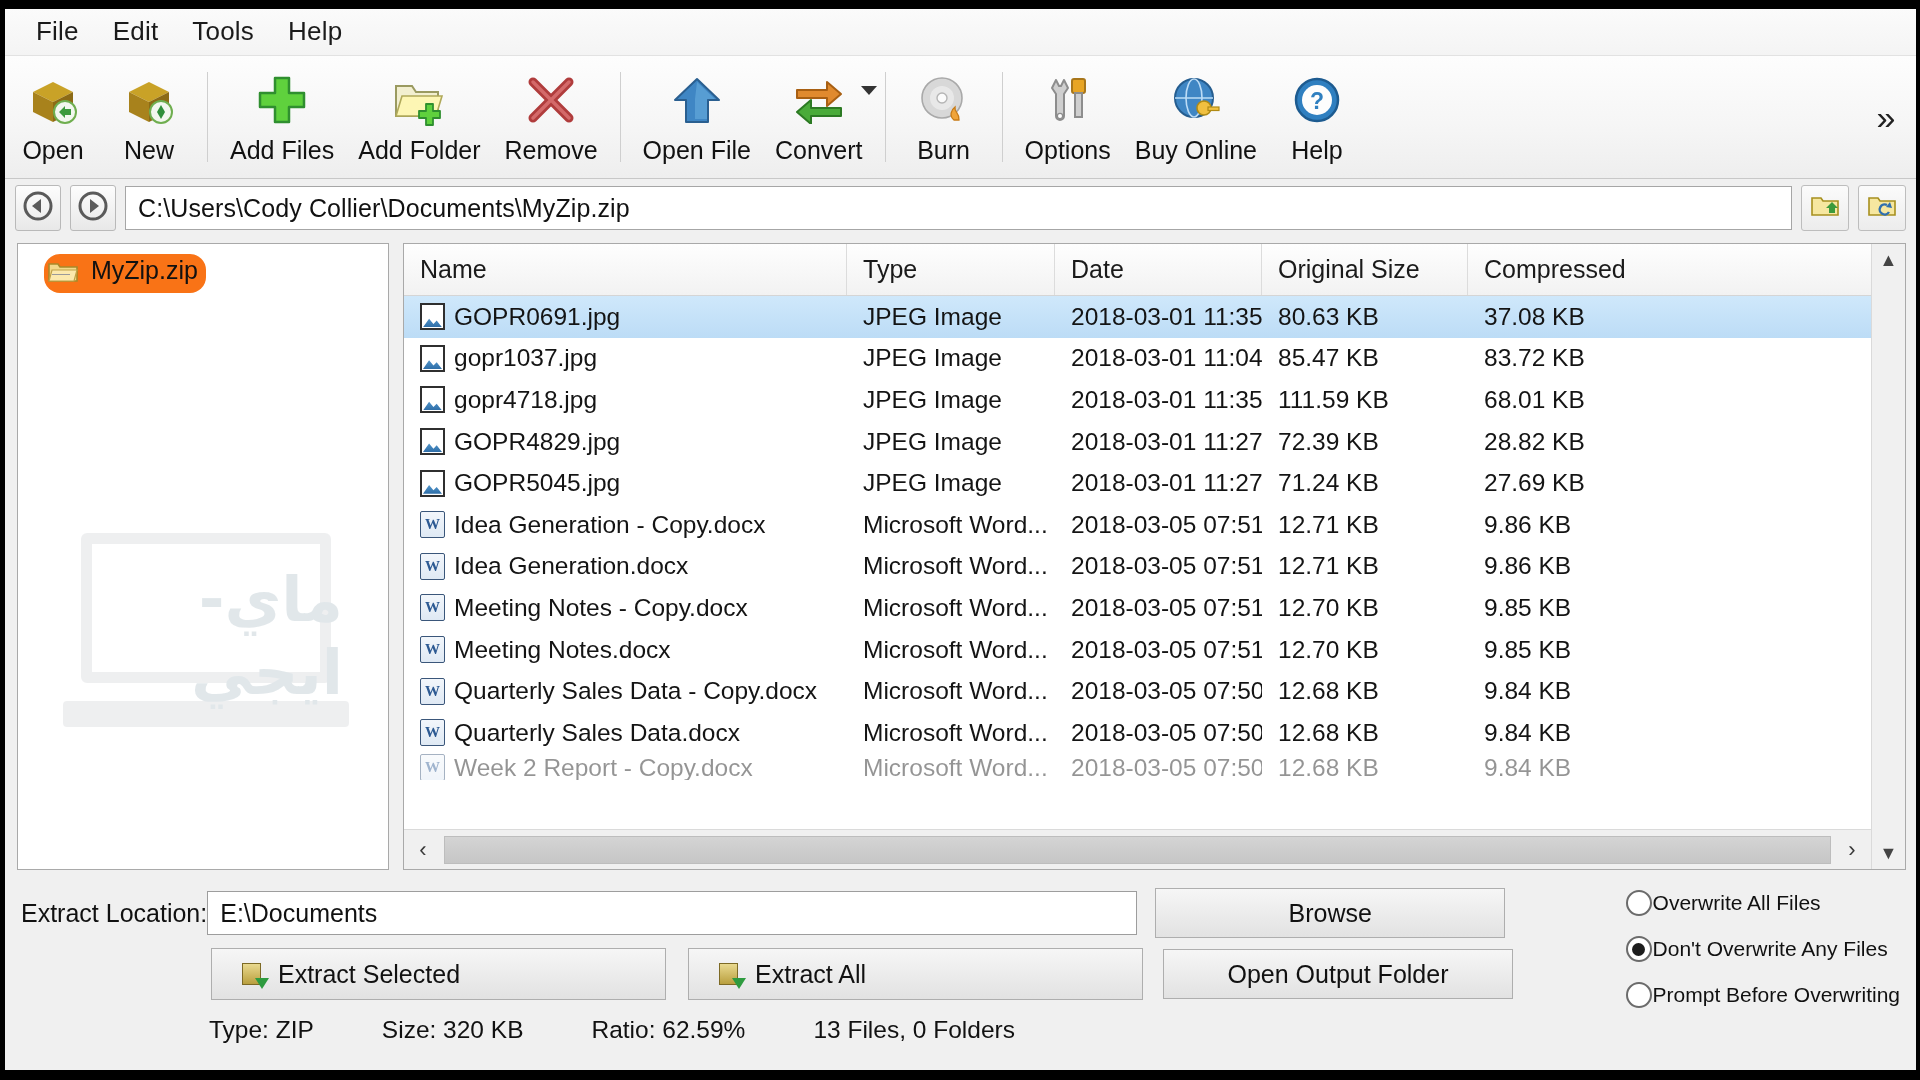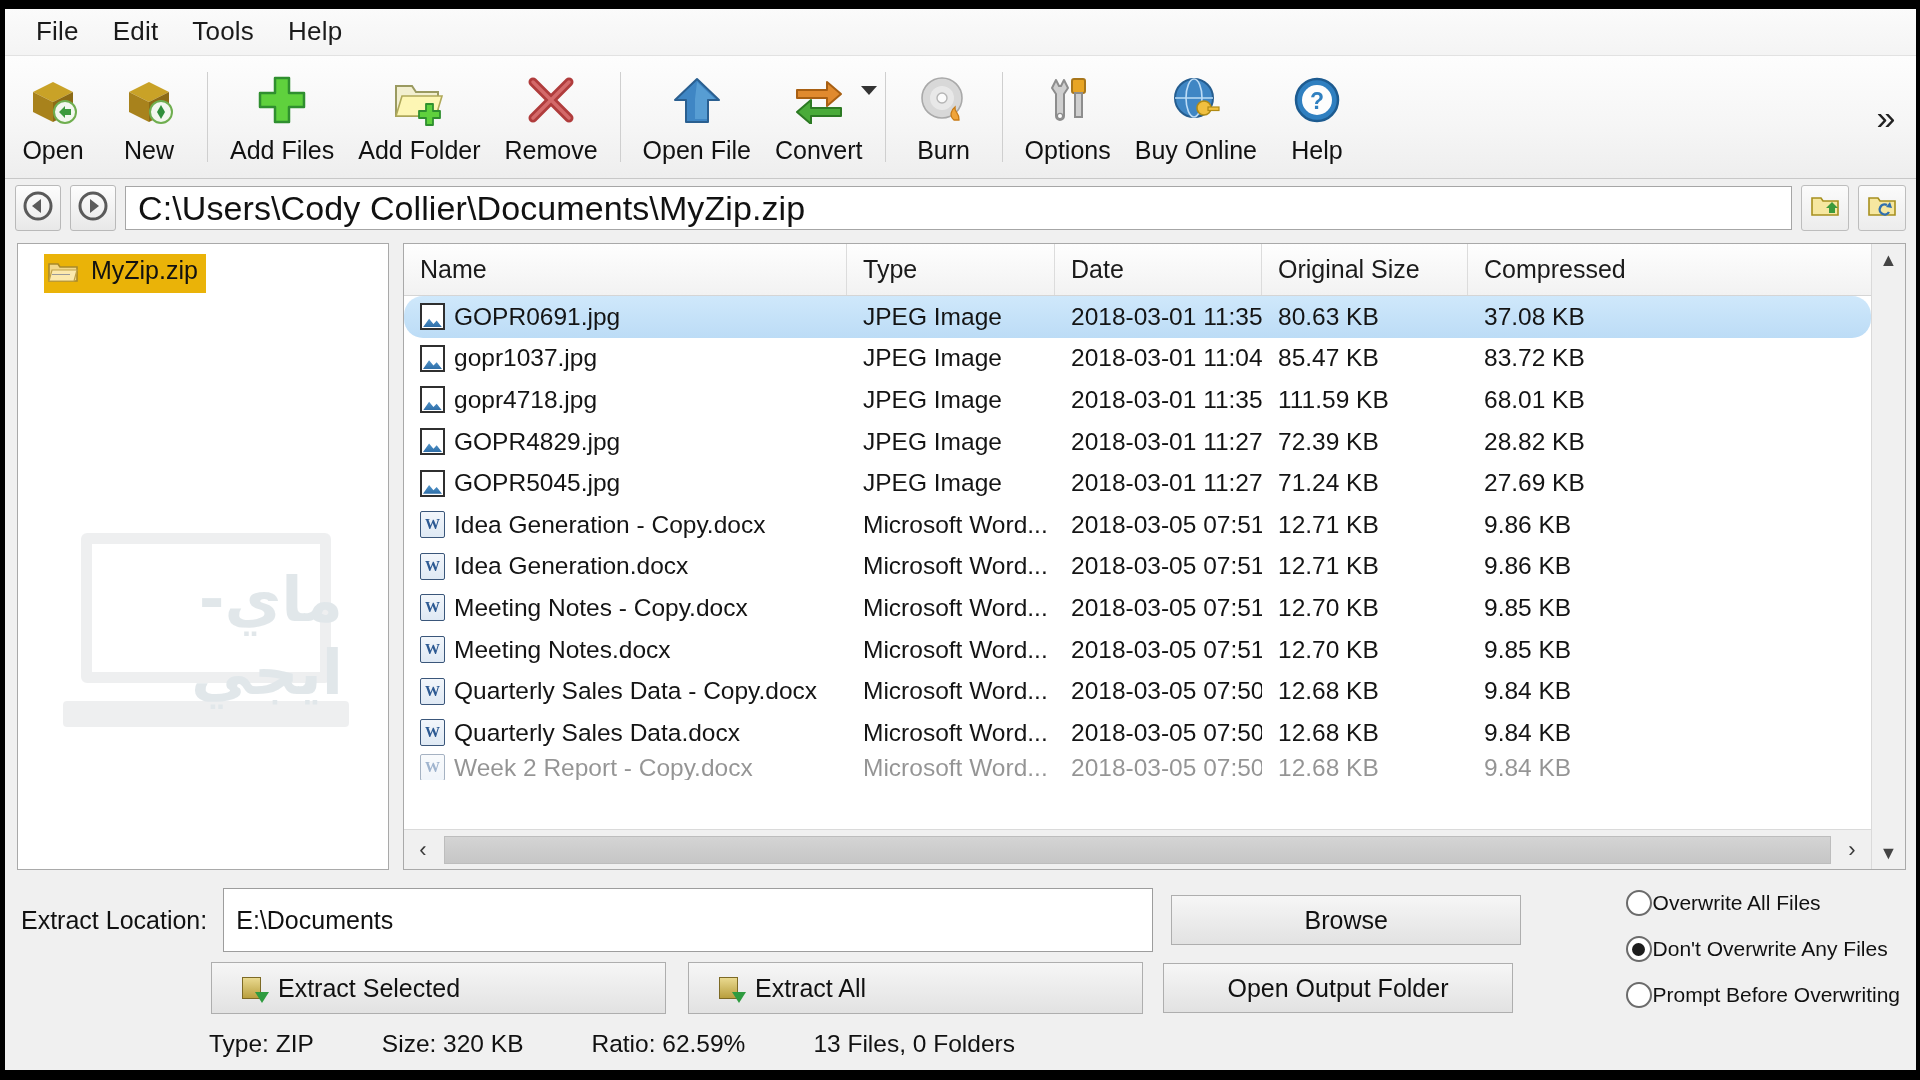--- a/index.html
+++ b/index.html
@@ -117,21 +117,21 @@
     cursor: default;
   }
   .addrinput {
     flex: 1 1 auto;
     height: 44px;
     background: #fff;
     border: 1px solid #a6a6a6;
     display: flex;
     align-items: center;
     padding: 4px 12px;
-    font-size: 34px;
+    font-size: 25px;
     color: #111;
     letter-spacing: .1px;
   }
   .addr-side {
     width: 48px; height: 46px;
     border: 1px solid #bdbdbd;
     border-radius: 3px;
     background: linear-gradient(to bottom,#fbfbfb,#ececec);
     display: flex; align-items: center; justify-content: center;
     cursor: default;
@@ -157,22 +157,23 @@
     display: flex;
     align-items: center;
     gap: 7px;
     padding-left: 22px;
     font-size: 25px;
     color: #111;
     position: relative;
     cursor: default;
   }
   .tree-row .tlabel {
-    background: #eab308;
+    background: #f97316;
     padding: 2px 8px 3px 4px;
+    border-radius: 16px;
   }
   .tree-dash {
     position: absolute;
     left: 30px; top: 50%;
     width: 18px; height: 1px;
     background: #9a9a9a;
   }
 
   .listwrap {
     flex: 1 1 auto;
@@ -206,21 +207,21 @@
 
   .rows { flex: 1 1 auto; overflow: hidden; }
   .row {
     display: flex;
     height: 41.6px;
     align-items: center;
     font-size: 24.5px;
     color: #141414;
     cursor: default;
   }
-  .row.sel { background: linear-gradient(to bottom,#cfe8fb,#bcdcf6); border-radius: 19px; }
+  .row.sel { background: linear-gradient(to bottom,#cfe8fb,#bcdcf6); }
   .row .c { padding-left: 16px; white-space: nowrap; overflow: hidden; display:flex; align-items:center; }
   .c-name { width: 443px; flex: 0 0 443px; gap: 9px; }
   .c-type { width: 208px; flex: 0 0 208px; }
   .c-date { width: 207px; flex: 0 0 207px; }
   .c-orig { width: 206px; flex: 0 0 206px; }
   .c-comp { width: 200px; flex: 0 0 200px; }
 
   
   .fi { width: 25px; height: 27px; flex: 0 0 25px; position: relative; }
   .fi-jpg {
@@ -297,27 +298,26 @@
     flex: 0 0 auto;
     height: 196px;
     background: #f0f0f0;
     padding: 14px 16px 0 16px;
     position: relative;
   }
   .brow { display: flex; align-items: center; }
   .blabel { font-size: 25px; color: #111; text-align: right; }
   .extract-input {
     width: 930px;
-    height: 64px;
+    height: 44px;
     background: #fff;
     border: 1px solid #9d9d9d;
     display: flex; align-items: center;
     padding: 0 12px;
     font-size: 25px; color: #111;
-    margin-left: 16px;
   }
   .btn {
     border: 1px solid #aeaeae;
     background: linear-gradient(to bottom,#f6f6f6,#e2e2e2);
     display: flex; align-items: center; justify-content: center;
     font-size: 25px; color: #111;
     cursor: default;
     gap: 10px;
   }
   .btn-extract { width: 455px; height: 52px; justify-content: flex-start; padding-left: 28px; }

